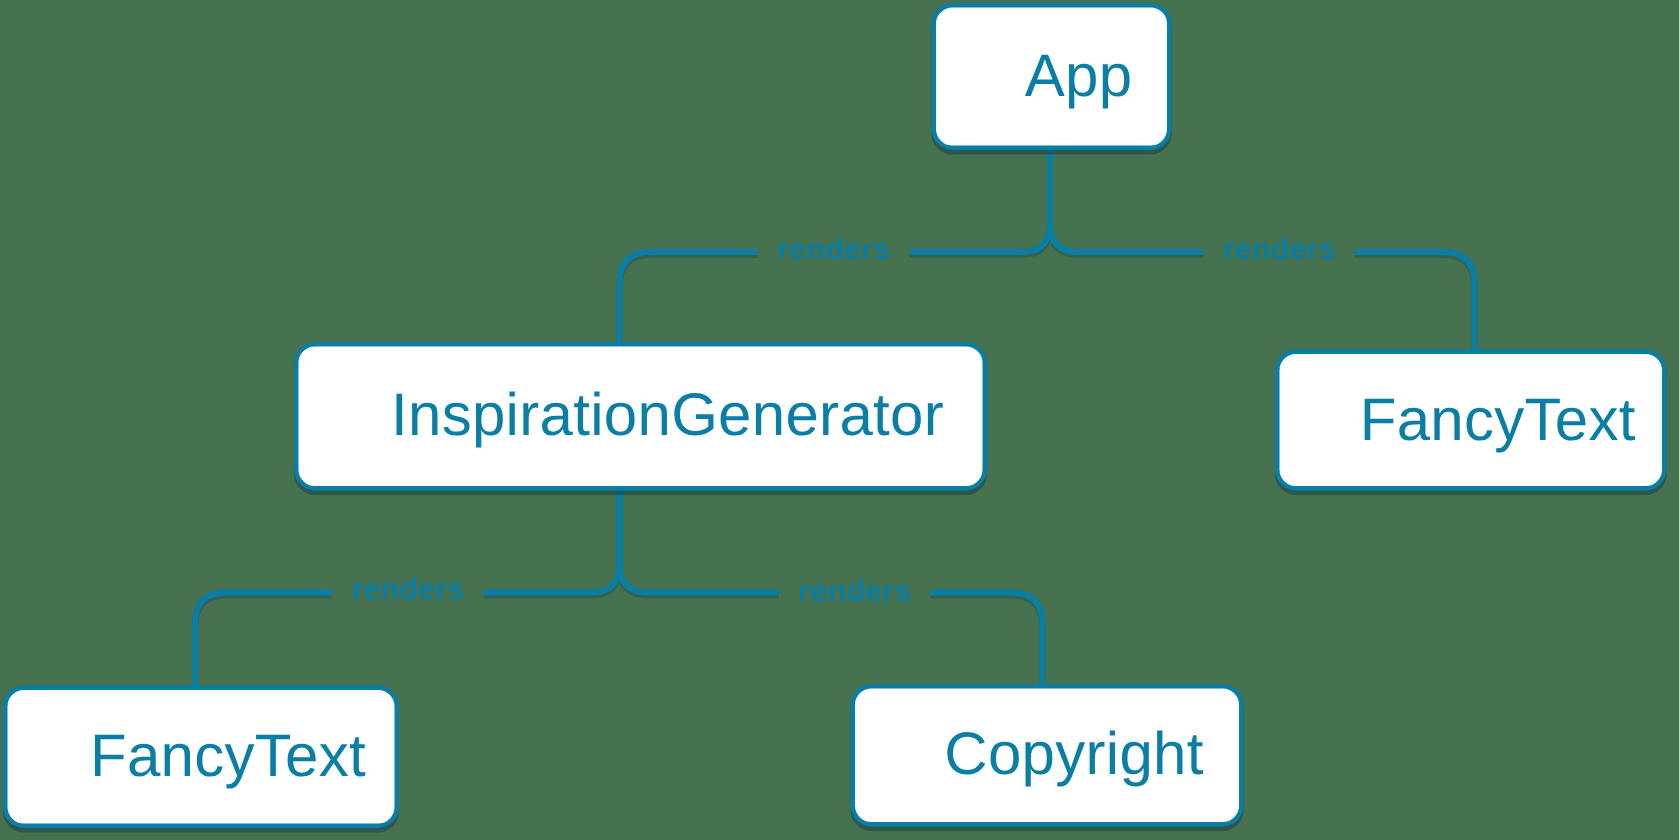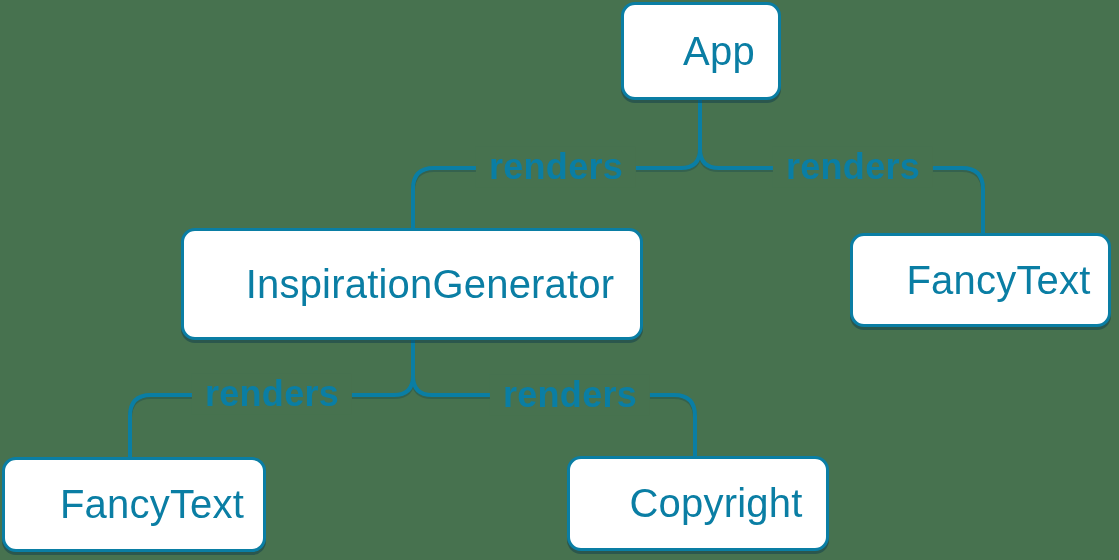--- a/index.html
+++ b/index.html
@@ -30,21 +30,21 @@
     color:var(--accent);
     font-size:40px;font-weight:500;letter-spacing:.2px;
     box-shadow:0 3px 0 var(--shadow);
     white-space:nowrap;
     padding-left:36px;
   }
   .edge-label{
     position:absolute;transform:translate(-50%,-50%);
     background:var(--bg);
     color:var(--accent);
-    font-size:36px;font-weight:700;letter-spacing:.3px;
+    font-size:20px;font-weight:700;letter-spacing:.3px;
     padding:0 13px;line-height:1.15;
     white-space:nowrap;
   }
 </style>
 </head>
 <body>
 
 <div class="stage">
 
   <svg class="edges" viewBox="0 0 1119 560" aria-hidden="true">
@@ -54,21 +54,21 @@
     <path d="M 413 327 V 376 Q 413 395 432 395 H 674 Q 695 395 695 416 V 457"></path>
   </svg>
 
   <span class="edge-label" style="left:556px;top:167px">renders</span>
   <span class="edge-label" style="left:853px;top:167px">renders</span>
   <span class="edge-label" style="left:272px;top:394px">renders</span>
   <span class="edge-label" style="left:570px;top:395px">renders</span>
 
   <div class="node" style="left:621px;top:2px;width:160px;height:98px">App</div>
 
-  <div class="node" style="left:181px;top:228px;width:462px;height:112px">InspirationGenerator</div>
+  <div class="node" style="left:196px;top:228px;width:462px;height:99px">InspirationGenerator</div>
 
   <div class="node" style="left:850px;top:233px;width:261px;height:94px">FancyText</div>
 
   <div class="node" style="left:2px;top:457px;width:264px;height:95px">FancyText</div>
 
   <div class="node" style="left:567px;top:456px;width:262px;height:95px">Copyright</div>
 
 </div>
 
 </body></html>

